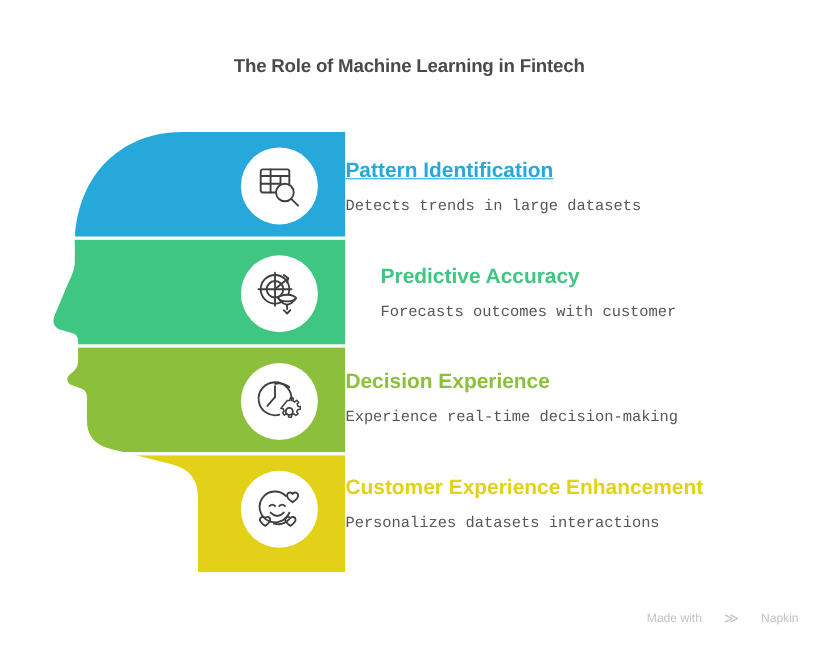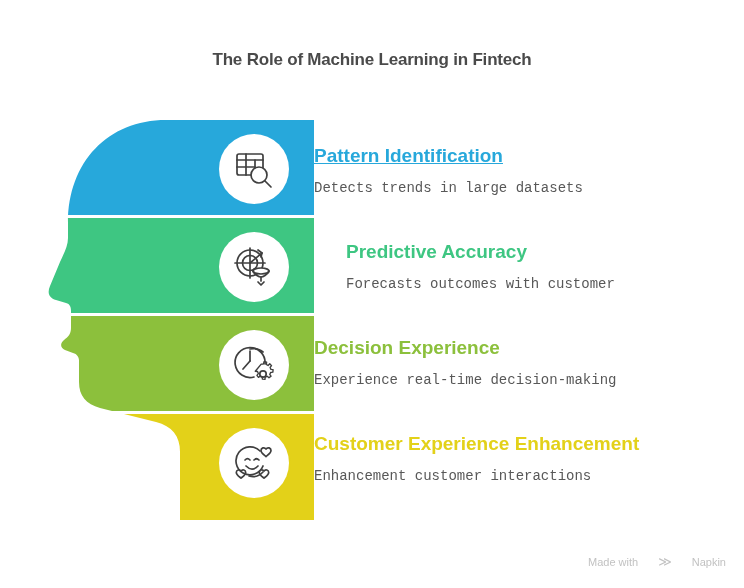--- a/index.html
+++ b/index.html
@@ -235,21 +235,21 @@
     <div class="row-desc">Forecasts outcomes with customer</div>
   </div>
 
   <div class="row row-3">
     <div class="row-heading" style="color: rgb(140, 192, 60);">Decision Experience</div>
     <div class="row-desc">Experience real-time decision-making</div>
   </div>
 
   <div class="row row-4">
     <div class="row-heading" style="color: rgb(227, 209, 25);">Customer Experience Enhancement</div>
-    <div class="row-desc">Enhancement customer interactions</div>
+    <div class="row-desc">Personalizes datasets interactions</div>
   </div>
 
   <div class="watermark">
     <span>Made with</span>
     <span class="wm-logo">≫</span>
     <span>Napkin</span>
   </div>
 
 </div>
 

